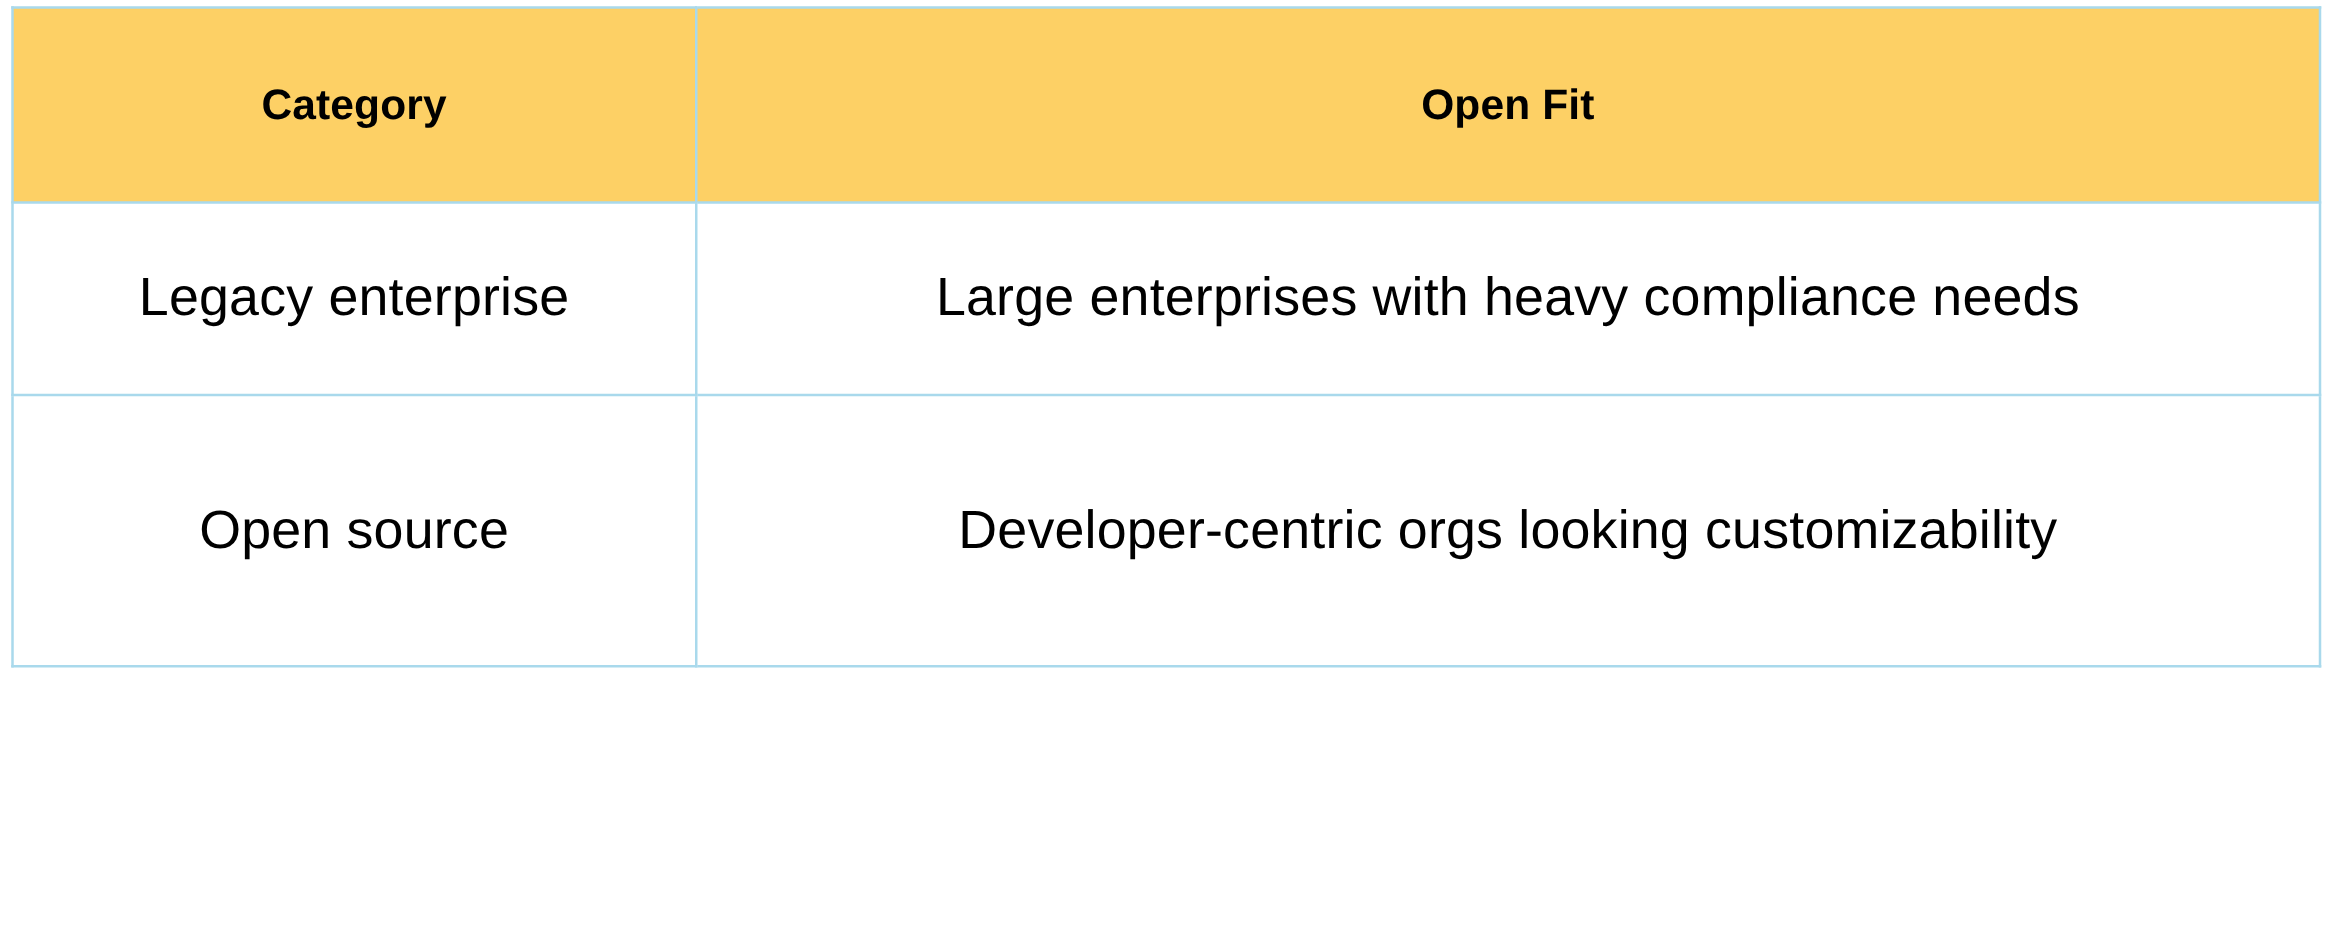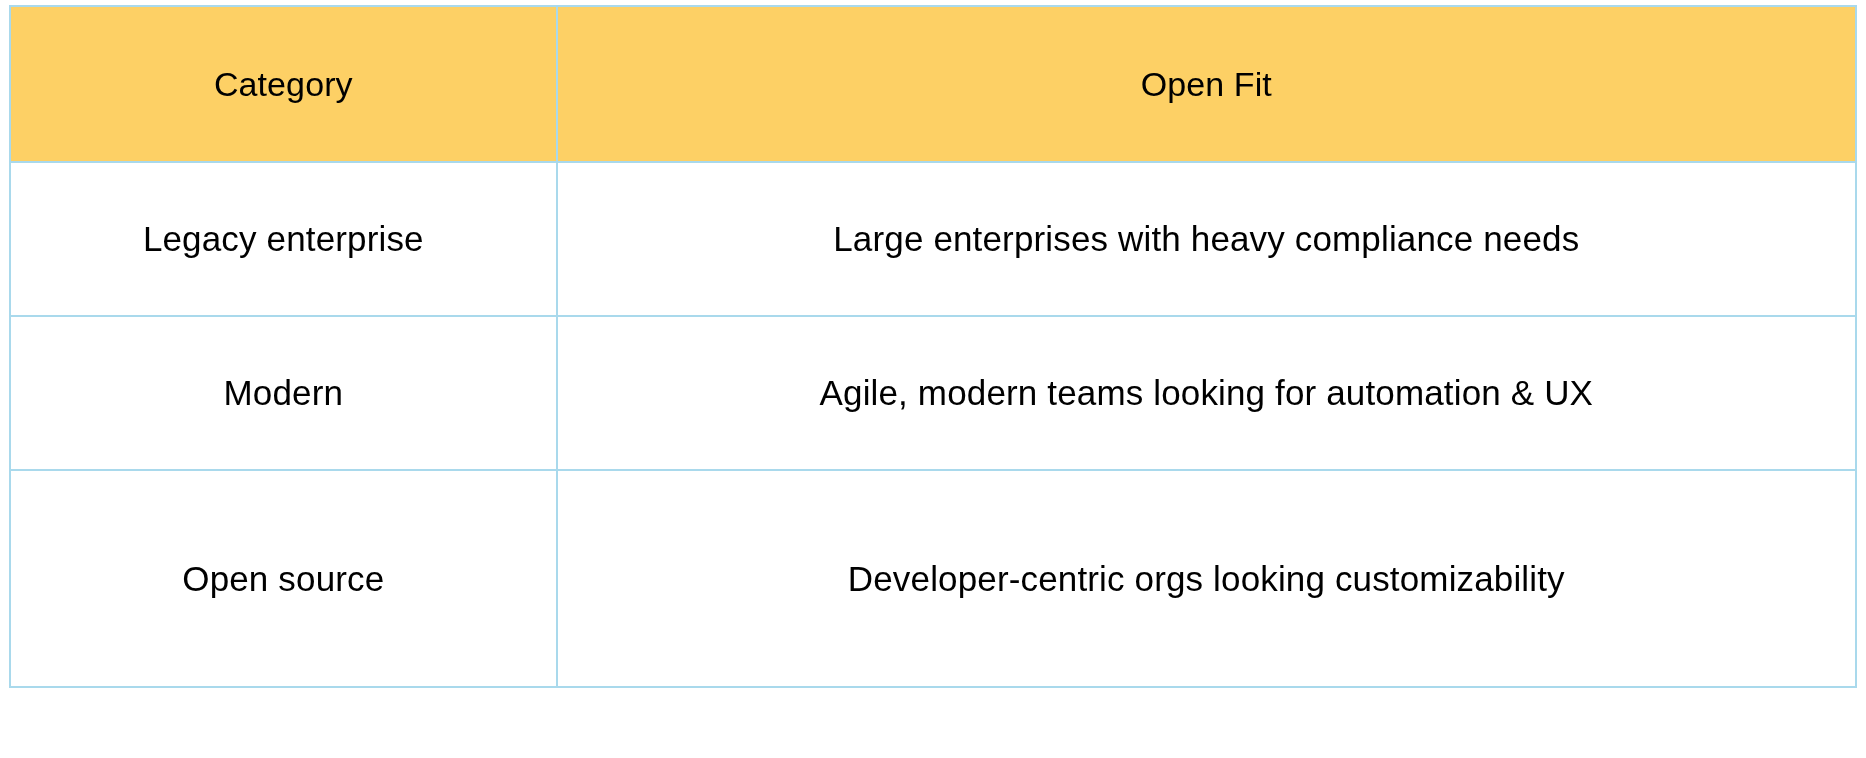--- a/index.html
+++ b/index.html
@@ -42,28 +42,28 @@
     vertical-align: middle;
     color: #000000;
     padding: 0 14px;
     box-sizing: border-box;
   }
 
   .comparison-table thead th {
     background: #fdd065;
     height: 156px;
     font-size: 34px;
-    font-weight: normal;
+    font-weight: bold;
     letter-spacing: 0.1px;
   }
 
   .comparison-table tbody td {
     background: #ffffff;
     height: 154px;
-    font-size: 35px;
+    font-size: 43px;
     font-weight: normal;
     letter-spacing: 0.15px;
     line-height: 1.25;
   }
 
   .comparison-table tbody tr:last-child td {
     height: 217px;
   }
 </style>
 </head>
@@ -83,23 +83,19 @@
         <th>Open Fit</th>
       </tr>
     </thead>
 
     <tbody>
       <tr>
         <td>Legacy enterprise</td>
         <td>Large enterprises with heavy compliance needs</td>
       </tr>
       <tr>
-        <td>Modern</td>
-        <td>Agile, modern teams looking for automation &amp; UX</td>
-      </tr>
-      <tr>
         <td>Open source</td>
         <td>Developer-centric orgs looking customizability</td>
       </tr>
     </tbody>
   </table>
 
 </div>
 
 </body></html>

